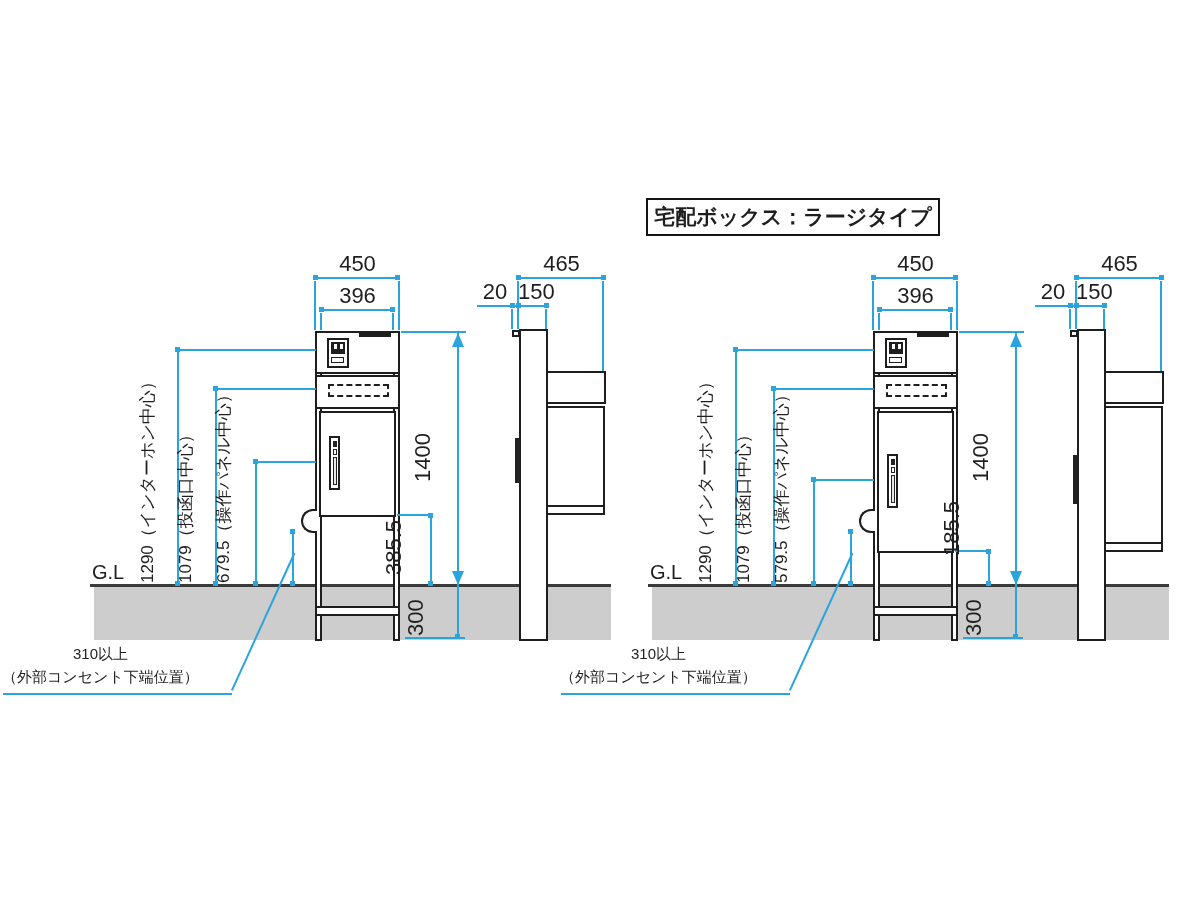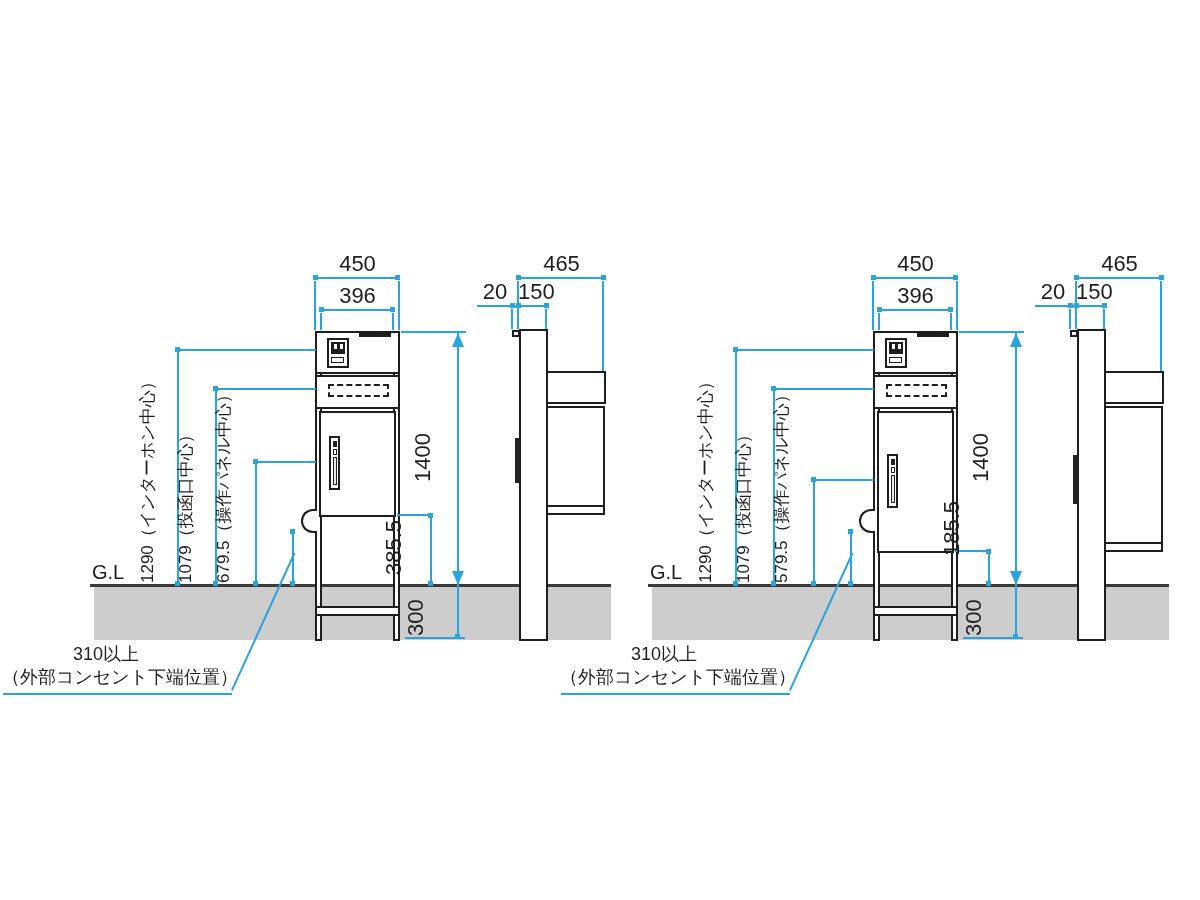--- a/index.html
+++ b/index.html
@@ -11,21 +11,21 @@
   .dt{width:5px;height:5px;background:#2aa4dc}
   .bx{border:2px solid #1e1e1e;background:#fff}
   .bxs{border:1px solid #1e1e1e;background:#fff}
   .dg{top:0;width:642px;height:900px}
   .title-box{border:2px solid #141414;background:#fff;text-align:center;
              font-size:21px;font-weight:600;line-height:34px;white-space:nowrap}
   .dim{font-size:22px;text-align:center;white-space:nowrap;line-height:24px}
   .rdim{transform:rotate(-90deg);transform-origin:0 100%;font-size:22px;line-height:22px;white-space:nowrap}
   .rlab{transform:rotate(-90deg);transform-origin:0 100%;font-size:17px;line-height:17px;white-space:nowrap}
   .lbl{font-size:20px;white-space:nowrap}
-  .note{font-size:18px;white-space:nowrap;line-height:20px}
+  .note{font-size:15px;white-space:nowrap;line-height:20px}
   .lead{width:151px;height:2px;transform:rotate(-65.5deg);transform-origin:0 0}
   .gline{background:#3a3a3a}
   .gfill{background:#cdcdcd}
   .bump{width:16px;height:24px;border:2px solid #1e1e1e;border-right:none;
         border-radius:24px 0 0 24px;background:#fff}
   .dash{border:2px dashed #1e1e1e;background:transparent}
   
   .door{left:319px;width:77px}
   .mid .door{top:411px;height:106px}
   .lg  .door{top:411px;height:142px}
@@ -175,20 +175,23 @@
   <div class="a c" style="left:401px;top:331px;width:65px;height:2px"></div>
   <div class="a rdim" style="left:434px;top:460px">1400</div>
 
   <div class="a c" style="left:457px;top:586px;width:2px;height:53px"></div>
   <div class="a dt" style="left:455px;top:634px"></div>
   <div class="a c" style="left:405px;top:637px;width:60px;height:2px"></div>
   <div class="a rdim" style="left:427px;top:614px">300</div>
 </div>
 
 <div class="a dg lg" style="left:558px">
+  <div class="a title-box" style="left:88px;top:198px;width:294px;height:38px">
+    <span>宅配ボックス：ラージタイプ</span>
+  </div>
 
   <div class="a gline" style="left:90px;top:584px;width:521px;height:3px"></div>
   <div class="a gfill" style="left:94px;top:587px;width:517px;height:53px"></div>
   <div class="a lbl" style="left:92px;top:561px">G.L</div>
 
   <div class="a bx" style="left:315px;top:331px;width:7px;height:310px"></div>
   <div class="a bx" style="left:393px;top:331px;width:7px;height:310px"></div>
   <div class="a bx" style="left:315px;top:606px;width:85px;height:10px"></div>
   <div class="a bx" style="left:315px;top:331px;width:85px;height:43px"></div>
   <div class="a k" style="left:359px;top:332px;width:32px;height:5px"></div>

